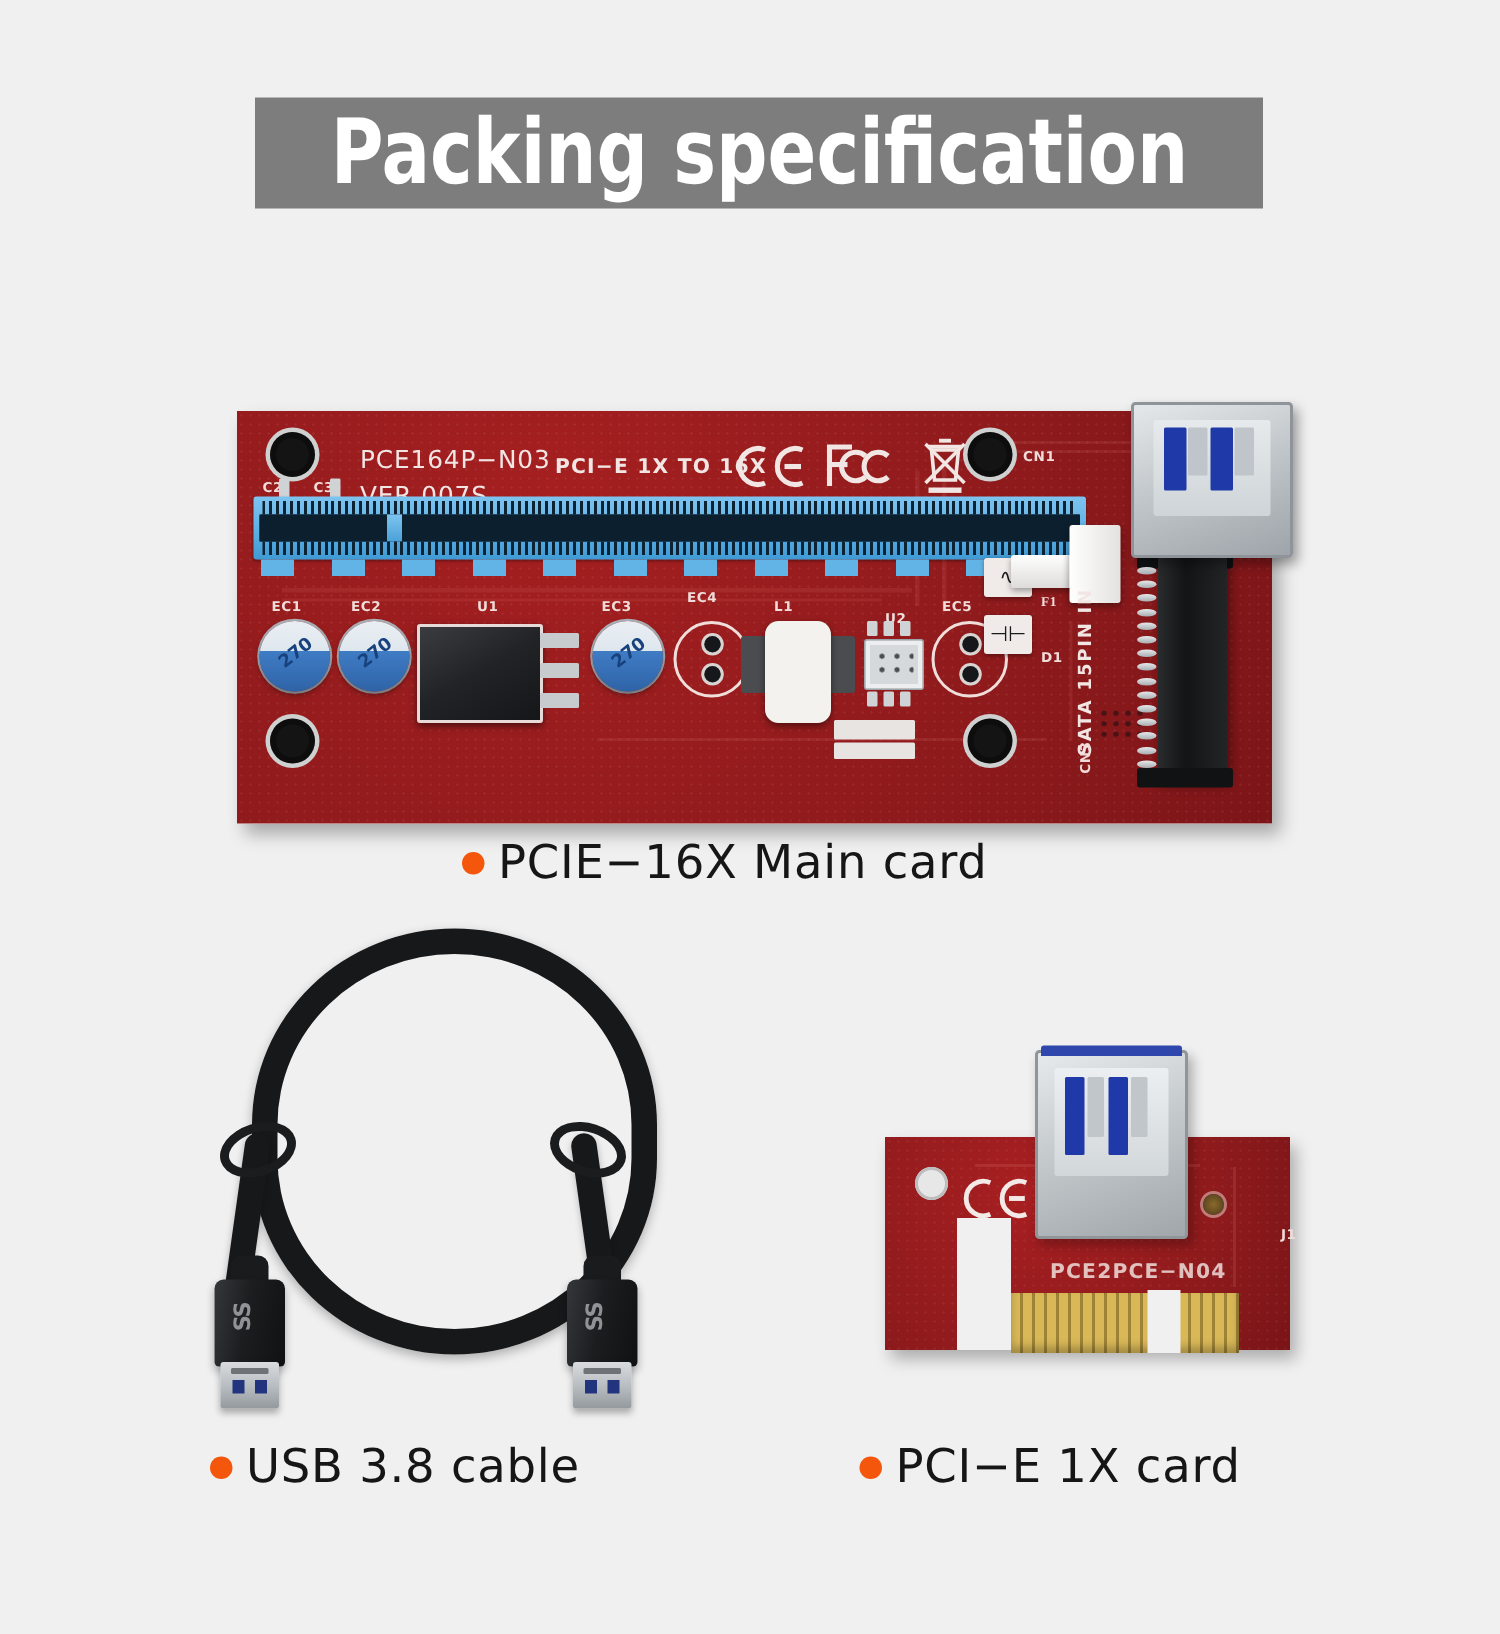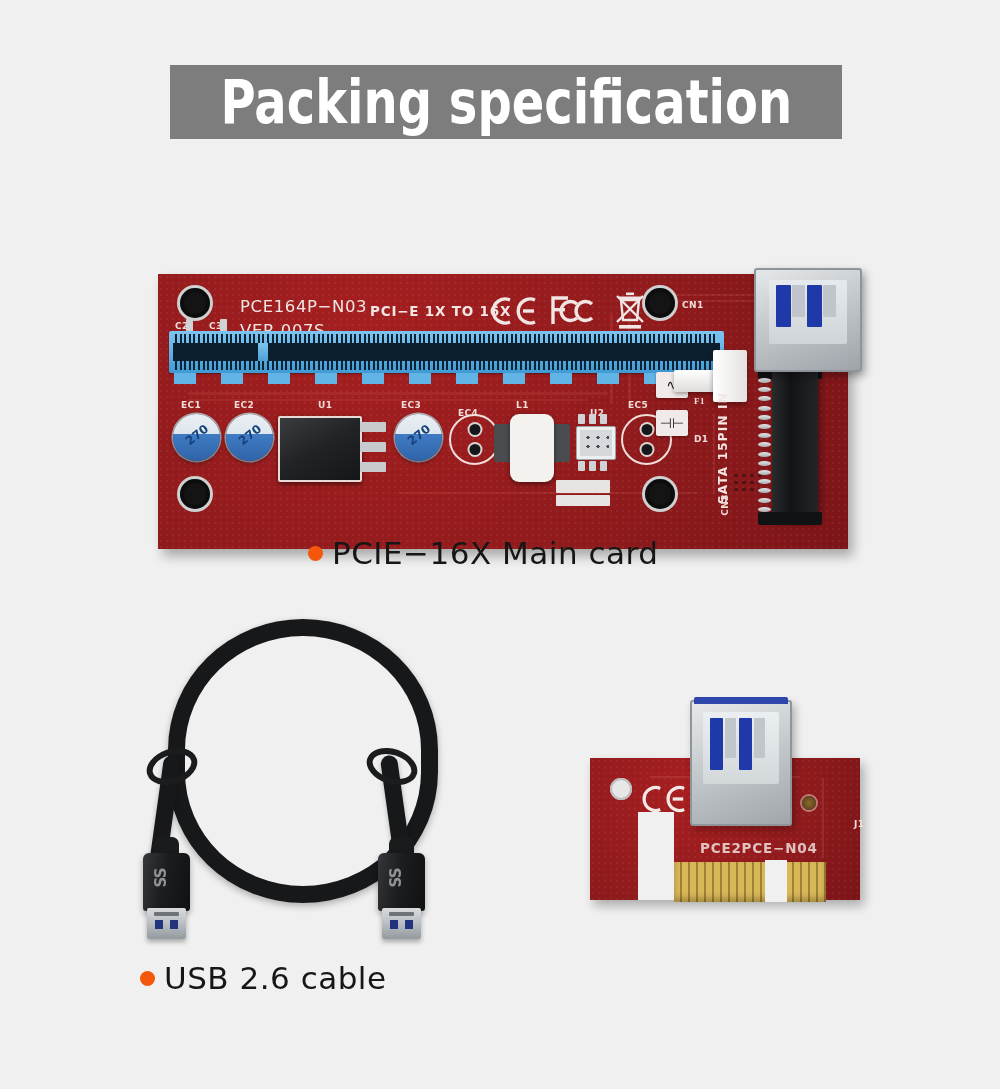--- a/index.html
+++ b/index.html
@@ -37,21 +37,21 @@
     font-family:"DejaVu Sans", sans-serif;
     font-size:31px;
     color:#161616;
     white-space:nowrap;
     letter-spacing:0.5px;
   }
   .cap-dot{
     width:15px;height:15px;border-radius:50%;
     background:#f4560c;margin-right:9px;flex:none;
   }
-  #cap-main{left:308px;top:535px;}
+  #cap-main{left:308px;top:557px;}
   #cap-usb{left:140px;top:960px;}
   #cap-1x{left:573px;top:960px;}
 
   
   .board-wrap{
     position:absolute;left:158px;top:257px;width:710px;height:255px;
   }
   .pcb{
     position:absolute;left:0;top:1px;width:690px;height:275px;
     background:
@@ -424,21 +424,21 @@
           <div class="slot-seg-b"></div>
         </div>
         <div class="pin-row pin-bot"></div>
       </div>
       <div class="slot-tabs"></div>
 
       <div class="silk silk-sm" style="left:23px;top:126px;">EC1</div>
       <div class="silk silk-sm" style="left:76px;top:126px;">EC2</div>
       <div class="silk silk-sm" style="left:160px;top:126px;">U1</div>
       <div class="silk silk-sm" style="left:243px;top:126px;">EC3</div>
-      <div class="silk silk-sm" style="left:300px;top:134px;">EC4</div>
+      <div class="silk silk-sm" style="left:300px;top:120px;">EC4</div>
       <div class="silk silk-sm" style="left:358px;top:126px;">L1</div>
       <div class="silk silk-sm" style="left:432px;top:134px;">U2</div>
       <div class="silk silk-sm" style="left:470px;top:126px;">EC5</div>
       <div class="silk silk-sm" style="left:536px;top:122px;font-family:Liberation Serif, serif;">F1</div>
       <div class="silk silk-sm" style="left:536px;top:160px;">D1</div>
 
       <div class="ecap" style="left:15px;top:140px;"></div>
       <div class="ecap" style="left:68px;top:140px;"></div>
       <div class="ecap" style="left:237px;top:140px;"></div>
       <div class="padring" style="left:291px;top:140px;"></div>
@@ -542,21 +542,21 @@
       </div>
       <div class="plug-metal">
         <i style="left:8px;"></i>
           <i style="left:23px;"></i>
       </div>
     </div>
   </div>
 
   <div class="caption" id="cap-usb">
     <span class="cap-dot"></span>
-    <span>USB 2.6 cable</span>
+    <span>USB 3.8 cable</span>
   </div>
 
   <div class="card1x-wrap">
     <div class="c1-pcb">
       <div class="trace" style="left:60px;top:18px;width:150px;height:2px;background:rgba(255,170,160,.13);"></div>
       <div class="trace" style="left:232px;top:20px;width:2px;height:80px;background:rgba(255,170,160,.13);"></div>
     </div>
 
     <div class="c1-hole"></div>
 
@@ -583,14 +583,18 @@
       <div class="c1-usb-top"></div>
       <div class="c1-tongue">
         <div class="c1-blade" style="left:7px;top:6px;height:52px;"></div>
         <div class="c1-sil" style="left:22px;top:6px;height:40px;"></div>
         <div class="c1-blade" style="left:36px;top:6px;height:52px;"></div>
         <div class="c1-sil" style="left:51px;top:6px;height:40px;"></div>
       </div>
     </div>
   </div>
 
+  <div class="caption" id="cap-1x">
+    <span class="cap-dot"></span>
+    <span>PCI−E 1X card</span>
+  </div>
 
 </div>
 
 </body></html>

